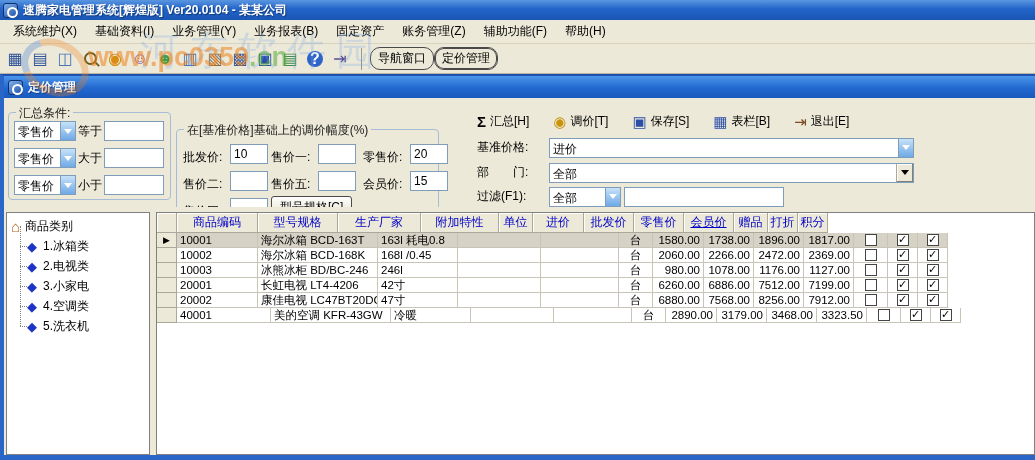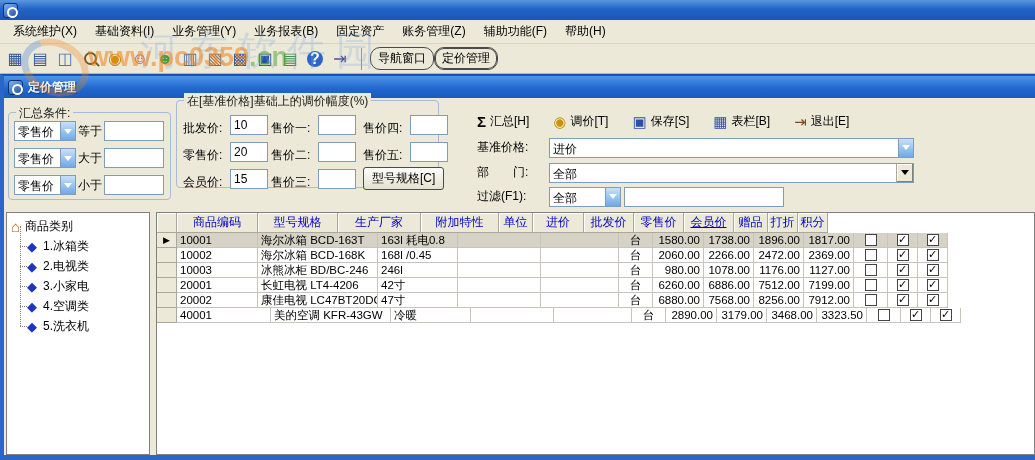--- a/index.html
+++ b/index.html
@@ -52,21 +52,21 @@
     background:#ECE9D8; }
   .inner-title { height:22px; background:linear-gradient(180deg,#4C96EC 0%,#2268CE 55%,#1A5ABE 100%);
     color:#fff; font-weight:bold; display:flex; align-items:center; gap:5px; padding-left:4px;
     text-shadow:1px 1px 1px rgba(0,0,0,.4); }
 
   
   .filter-panel { position:absolute; left:0; top:24px; width:1031px; height:107px; background:#ECE9D8; }
   .groupbox { position:absolute; border:1px solid #A6BCD6; border-radius:4px; }
   .gb-cap { position:absolute; top:-8px; left:7px; background:#ECE9D8; padding:0 3px; color:#1A1A1A; }
   .gb-summary { left:4px; top:12px; width:163px; height:88px; }
-  .gb-adjust  { left:172px; top:0; width:263px; height:88px; }
+  .gb-adjust  { left:172px; top:29px; width:263px; height:88px; }
 
   .sum-row { position:absolute; left:5px; display:flex; align-items:center; height:20px; }
   .xp-combo { display:flex; border:1px solid #7F9DB9; background:#fff; height:20px; align-items:stretch; }
   .xp-combo .val { padding:2px 3px 0 3px; flex:1; }
   .arrow-blue { width:15px; background:linear-gradient(180deg,#C6E2F8 0%,#6FA9E6 100%);
     border-left:1px solid #7F9DB9; display:flex; align-items:center; justify-content:center; }
   .arrow-blue::after { content:""; border-left:4px solid transparent; border-right:4px solid transparent;
     border-top:5px solid #fff; }
   .sum-combo { width:62px; }
   .sum-op { width:28px; text-align:center; }
@@ -123,20 +123,21 @@
   .al-r { text-align:right; }
   .al-c { text-align:center; }
   .chkbox { width:12px; height:12px; border:1px solid #444; background:#fff; margin:1px auto 0 auto;
     font-family:"DejaVu Sans", sans-serif; font-size:11px; font-weight:bold; line-height:10px; text-align:center; }
 </style>
 </head>
 <body>
 
 <div class="titlebar">
   <span class="app-ico"></span>
+  <span>速腾家电管理系统[辉煌版] Ver20.0104  -  某某公司</span>
 </div>
 
 <div class="menubar" id="menubar">
     <span class="menu-item">系统维护(X)</span>
     <span class="menu-item">基础资料(I)</span>
     <span class="menu-item">业务管理(Y)</span>
     <span class="menu-item">业务报表(B)</span>
     <span class="menu-item">固定资产</span>
     <span class="menu-item">账务管理(Z)</span>
     <span class="menu-item">辅助功能(F)</span>
@@ -235,24 +236,20 @@
 
     <div class="groupbox gb-adjust">
       <span class="gb-cap">在[基准价格]基础上的调价幅度(%)</span>
       <div class="adj-grid" id="adjgrid">
           <div class="adj-cell">
             <span class="lbl">批发价:</span>
             <input class="tinput" value="10" style="">
           </div>
           <div class="adj-cell">
             <span class="lbl">售价一:</span>
-            <input class="tinput" style="">
-          </div>
-          <div class="adj-cell">
-            <span class="lbl">售价四:</span>
             <input class="tinput" style="">
           </div>
           <div class="adj-cell">
             <span class="lbl">零售价:</span>
             <input class="tinput" value="20" style="">
           </div>
           <div class="adj-cell">
             <span class="lbl">售价二:</span>
             <input class="tinput" style="">
           </div>

